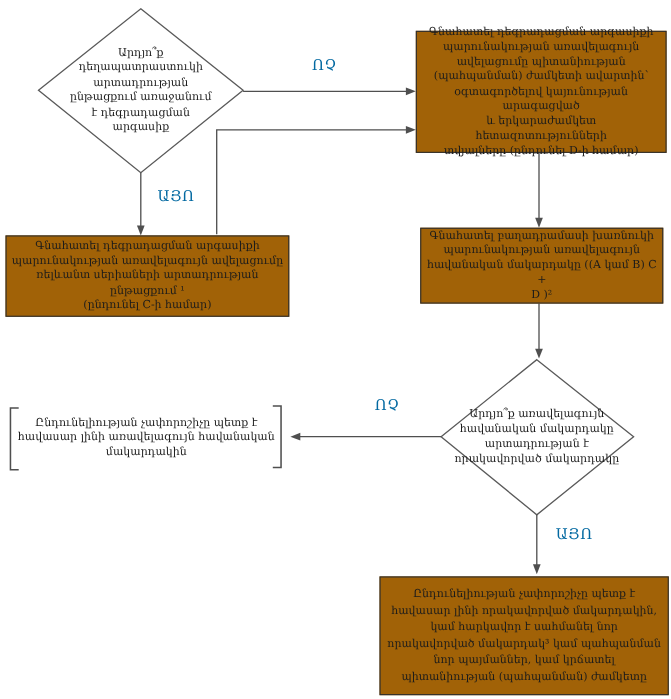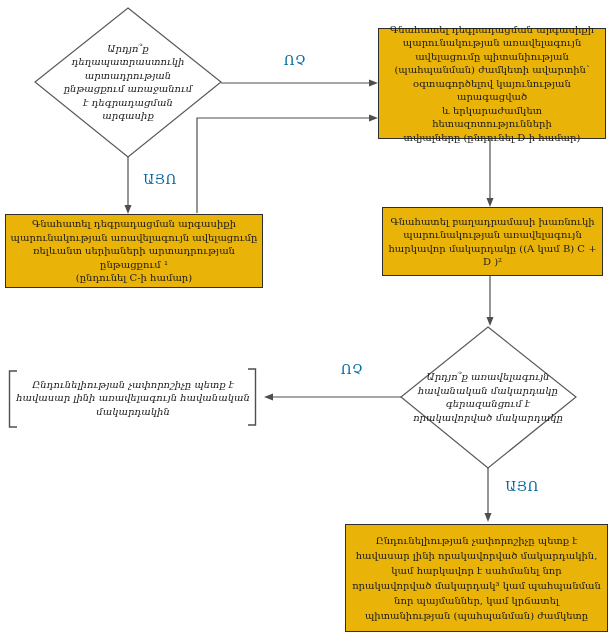--- a/index.html
+++ b/index.html
@@ -16,41 +16,40 @@
     position: absolute;
     left: 0; top: 0;
     width: 610px; height: 635px;
     z-index: 1;
   }
   .node {
     position: absolute;
     z-index: 2;
     box-sizing: border-box;
     border: 1.4px solid #2e2e2e;
-    background: #eab308;
+    background: #a16207;
     display: flex;
     align-items: center;
     justify-content: center;
     text-align: center;
     white-space: pre-line;
     font-size: 10px;
     line-height: 13.5px;
     padding: 2px 4px;
   }
   .freetext {
     position: absolute;
     z-index: 2;
     display: flex;
     align-items: center;
     justify-content: center;
     text-align: center;
     white-space: pre-line;
     font-size: 10px;
     line-height: 13.5px;
-    font-style: italic;
   }
   .lbl {
     position: absolute;
     z-index: 2;
     font-size: 13.5px;
     letter-spacing: 0.5px;
     text-align: center;
     color: #0369a1;
   }
   .boxD     { left: 378px; top: 28px;  width: 228px; height: 111px; }
@@ -130,26 +129,26 @@
 և երկարաժամկետ հետազոտությունների
 տվյալները (ընդունել D-ի համար)</div>
 
   <div class="node boxC">Գնահատել դեգրադացման արգասիքի
 պարունակության առավելագույն ավելացումը
 ռելևանտ սերիաների արտադրության ընթացքում ¹
 (ընդունել C-ի համար)</div>
 
   <div class="node boxB">Գնահատել բաղադրամասի խառնուկի
 պարունակության առավելագույն
-հարկավոր մակարդակը ((A կամ B) C +
+հավանական մակարդակը ((A կամ B) C +
 D )²</div>
 
   <div class="freetext dmd2Text">Արդյո՞ք առավելագույն
 հավանական մակարդակը
-գերազանցում է
+արտադրության է
 որակավորված մակարդակը</div>
 
   <div class="freetext brkText">Ընդունելիության չափորոշիչը պետք է
 հավասար լինի առավելագույն հավանական
 մակարդակին</div>
 
   <div class="node boxFinal">Ընդունելիության չափորոշիչը պետք է
 հավասար լինի որակավորված մակարդակին,
 կամ հարկավոր է սահմանել նոր
 որակավորված մակարդակ³ կամ պահպանման

